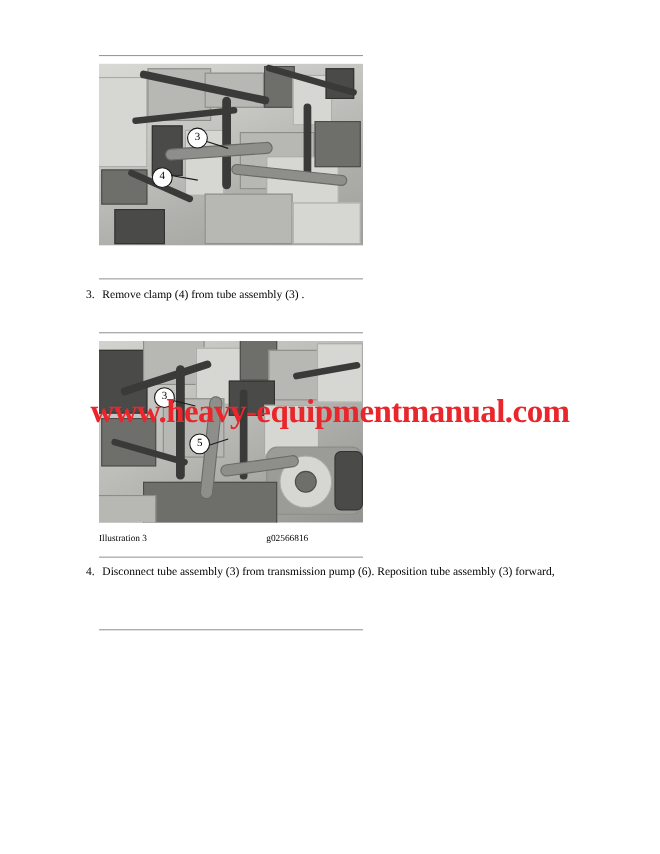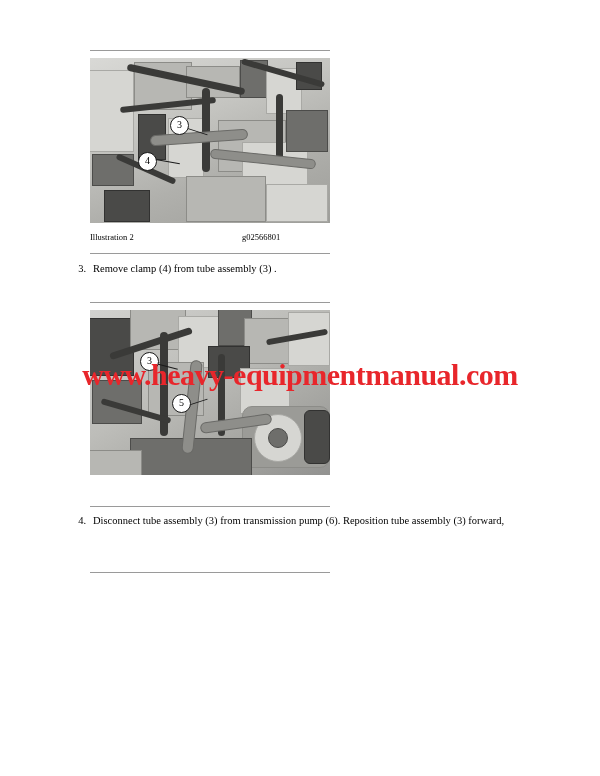--- a/index.html
+++ b/index.html
@@ -178,24 +178,20 @@
       <div class="tube" style="left:120px; top:96px; width:104px; height:8px; transform:rotate(6deg);"></div>
       <div class="hose" style="left:24px; top:108px; width:64px; height:6px; transform:rotate(24deg);"></div>
 
       <div class="leader" style="left:96px; top:73px; width:22px; transform:rotate(18deg);"></div>
       <div class="callout" style="left:80px; top:58px;">3</div>
 
       <div class="leader" style="left:64px; top:103px; width:26px; transform:rotate(10deg);"></div>
       <div class="callout" style="left:48px; top:94px;">4</div>
     </div>
 
-    <div class="caption">
-      <span class="label">Illustration 2</span>
-      <span class="gnum">g02566801</span>
-    </div>
   </div>
 
   <div class="rule" style="top:253px;"></div>
 
   <div class="step" style="top:262px;">
     <span class="num">3.</span>
     <span class="body">Remove clamp (4) from tube assembly (3) .</span>
   </div>
 
   <div class="rule" style="top:302px;"></div>
@@ -229,20 +225,24 @@
       <div class="hose" style="left:10px; top:98px; width:72px; height:6px; transform:rotate(16deg);"></div>
       <div class="hose" style="left:176px; top:24px; width:62px; height:6px; transform:rotate(-10deg);"></div>
 
       <div class="leader" style="left:66px; top:56px; width:22px; transform:rotate(14deg);"></div>
       <div class="callout" style="left:50px; top:42px;">3</div>
 
       <div class="leader" style="left:96px; top:92px; width:22px; transform:rotate(-18deg);"></div>
       <div class="callout" style="left:82px; top:84px;">5</div>
     </div>
 
+    <div class="caption">
+      <span class="label">Illustration 3</span>
+      <span class="gnum">g02566816</span>
+    </div>
   </div>
 
   <div class="rule" style="top:506px;"></div>
 
   <div class="step" style="top:514px;">
     <span class="num">4.</span>
     <span class="body">Disconnect tube assembly (3) from transmission pump (6). Reposition tube assembly (3) forward,</span>
   </div>
 
   <div class="rule" style="top:572px;"></div>

